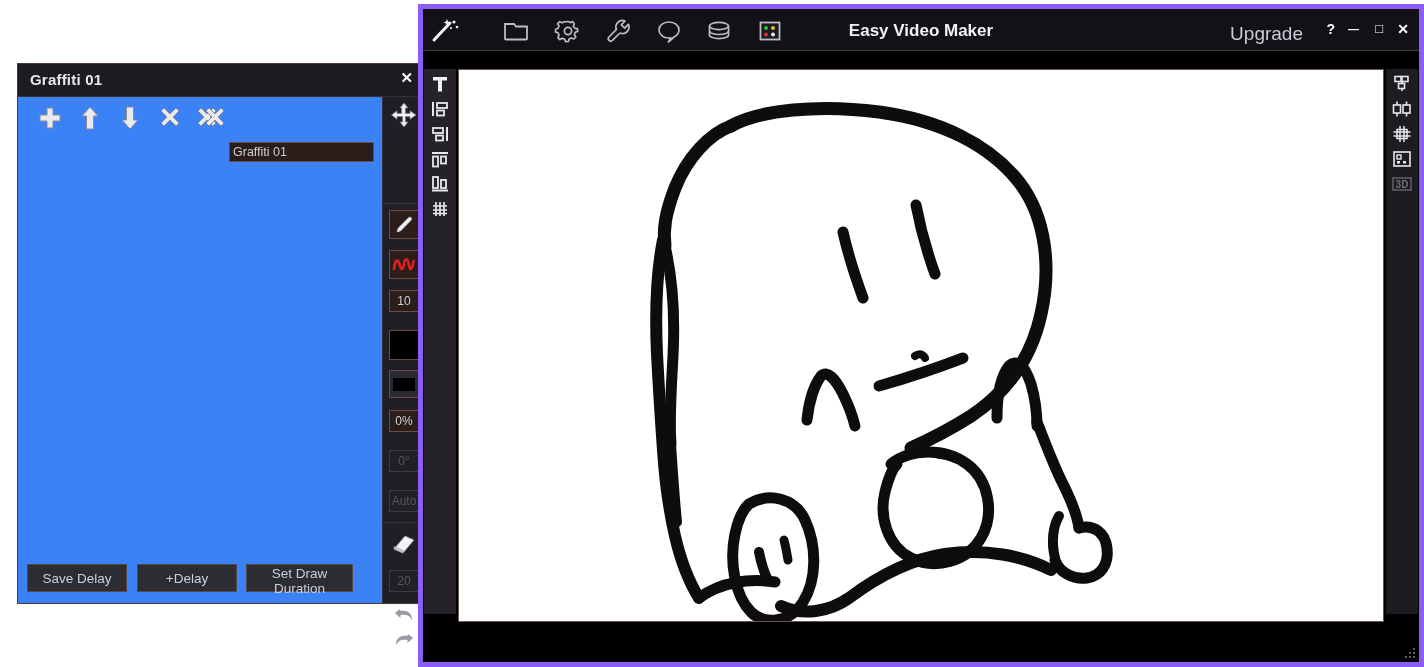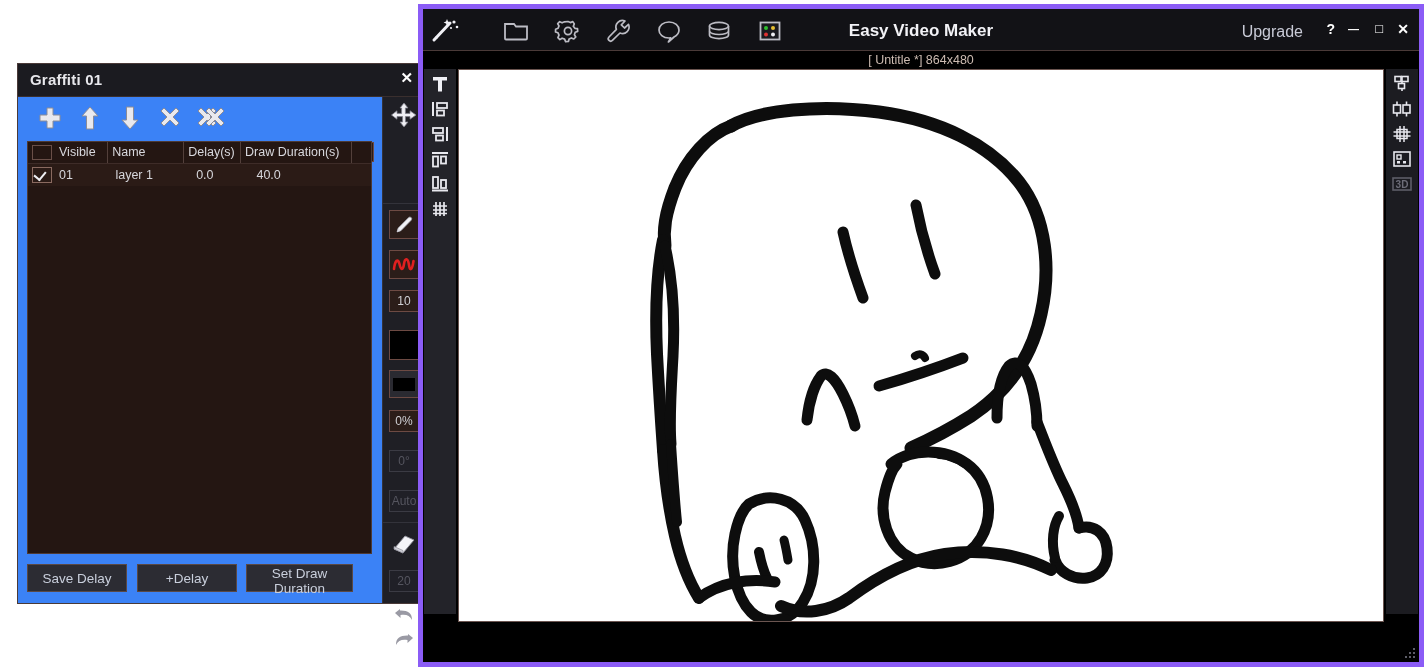--- a/index.html
+++ b/index.html
@@ -287,21 +287,21 @@
     color: #f2f2f6;
     font-size: 17px;
     font-weight: bold;
     pointer-events: none;
   }
   #upgrade-link {
     position: absolute;
     right: 116px;
     top: 14px;
     color: #c8cad6;
-    font-size: 16px;
+    font-size: 19px;
     cursor: pointer;
   }
   .wc {
     position: absolute;
     top: 12px;
     color: #ffffff;
     font-size: 14px;
     font-weight: bold;
     cursor: pointer;
     line-height: 16px;
@@ -452,37 +452,20 @@
       <div class="gf-tool-icon" style="left:178px;">
         <svg width="30" height="28" viewBox="0 0 30 28">
           <path d="M2 7 L5 4 L11 10 L17 4 L20 7 L14 13 L20 19 L17 22 L11 16 L5 22 L2 19 L8 13 z" fill="#e9e9ee" stroke="#8c8c96" stroke-width="1"></path>
           <path d="M10 7 L13 4 L19 10 L25 4 L28 7 L22 13 L28 19 L25 22 L19 16 L13 22 L10 19 L16 13 z" fill="#e9e9ee" stroke="#8c8c96" stroke-width="1"></path>
         </svg>
       </div>
 
       <input id="gf-name-input" type="text" value="Graffiti 01" style="">
     </div>
 
-    <div id="gf-list">
-      <div id="gf-list-header">
-        <div id="gf-hcheck"></div>
-        <div class="gf-hcell" style="width:58px;">Visible</div>
-        <div class="gf-hcell" style="width:83px;">Name</div>
-        <div class="gf-hcell" style="width:62px;">Delay(s)</div>
-        <div class="gf-hcell" style="width:122px;">Draw Duration(s)</div>
-        <div class="gf-hcell nb" style="width:20px;"></div>
-      </div>
-      <div class="gf-row">
-        <div class="gf-rowcheck"></div>
-        <div class="gf-cell" style="width:58px;">01</div>
-        <div class="gf-cell" style="width:83px;">layer 1</div>
-        <div class="gf-cell" style="width:62px;">0.0</div>
-        <div class="gf-cell" style="width:122px;">40.0</div>
-      </div>
-    </div>
 
     <div id="gf-bottom">
       <button class="gf-btn" style="left:0px;width:100px;">Save Delay</button>
       <button class="gf-btn" style="left:110px;width:100px;">+Delay</button>
       <button class="gf-btn" style="left:219px;width:107px;">Set Draw Duration</button>
     </div>
 
     <div id="gf-rightcol">
 
       <div class="gf-rt" style="top:4px;height:28px;display:flex;align-items:center;justify-content:center;">
@@ -602,21 +585,20 @@
 
       <div id="app-title">Easy Video Maker</div>
 
       <div id="upgrade-link">Upgrade</div>
       <div class="wc" style="right:84px;">?</div>
       <div class="wc" style="right:60px;font-size:11px;">—</div>
       <div class="wc" style="right:36px;font-size:13px;">□</div>
       <div class="wc" style="right:10px;">✕</div>
     </div>
 
-    <div id="doc-subtitle">[ Untitle *]  864x480</div>
 
     <div id="mw-left-tools">
       <div class="lt" style="top:4px;">
         <svg width="20" height="18" viewBox="0 0 20 18">
           <path d="M3 2 h14 v3.4 h-5 V16.5 h-4 V5.4 H3 z" fill="#f0f0f5"></path>
         </svg>
       </div>
       <div class="lt" style="top:29px;">
         <svg width="20" height="18" viewBox="0 0 20 18">
           <rect x="2" y="2" width="2" height="14" fill="#e8e8ee"></rect>

